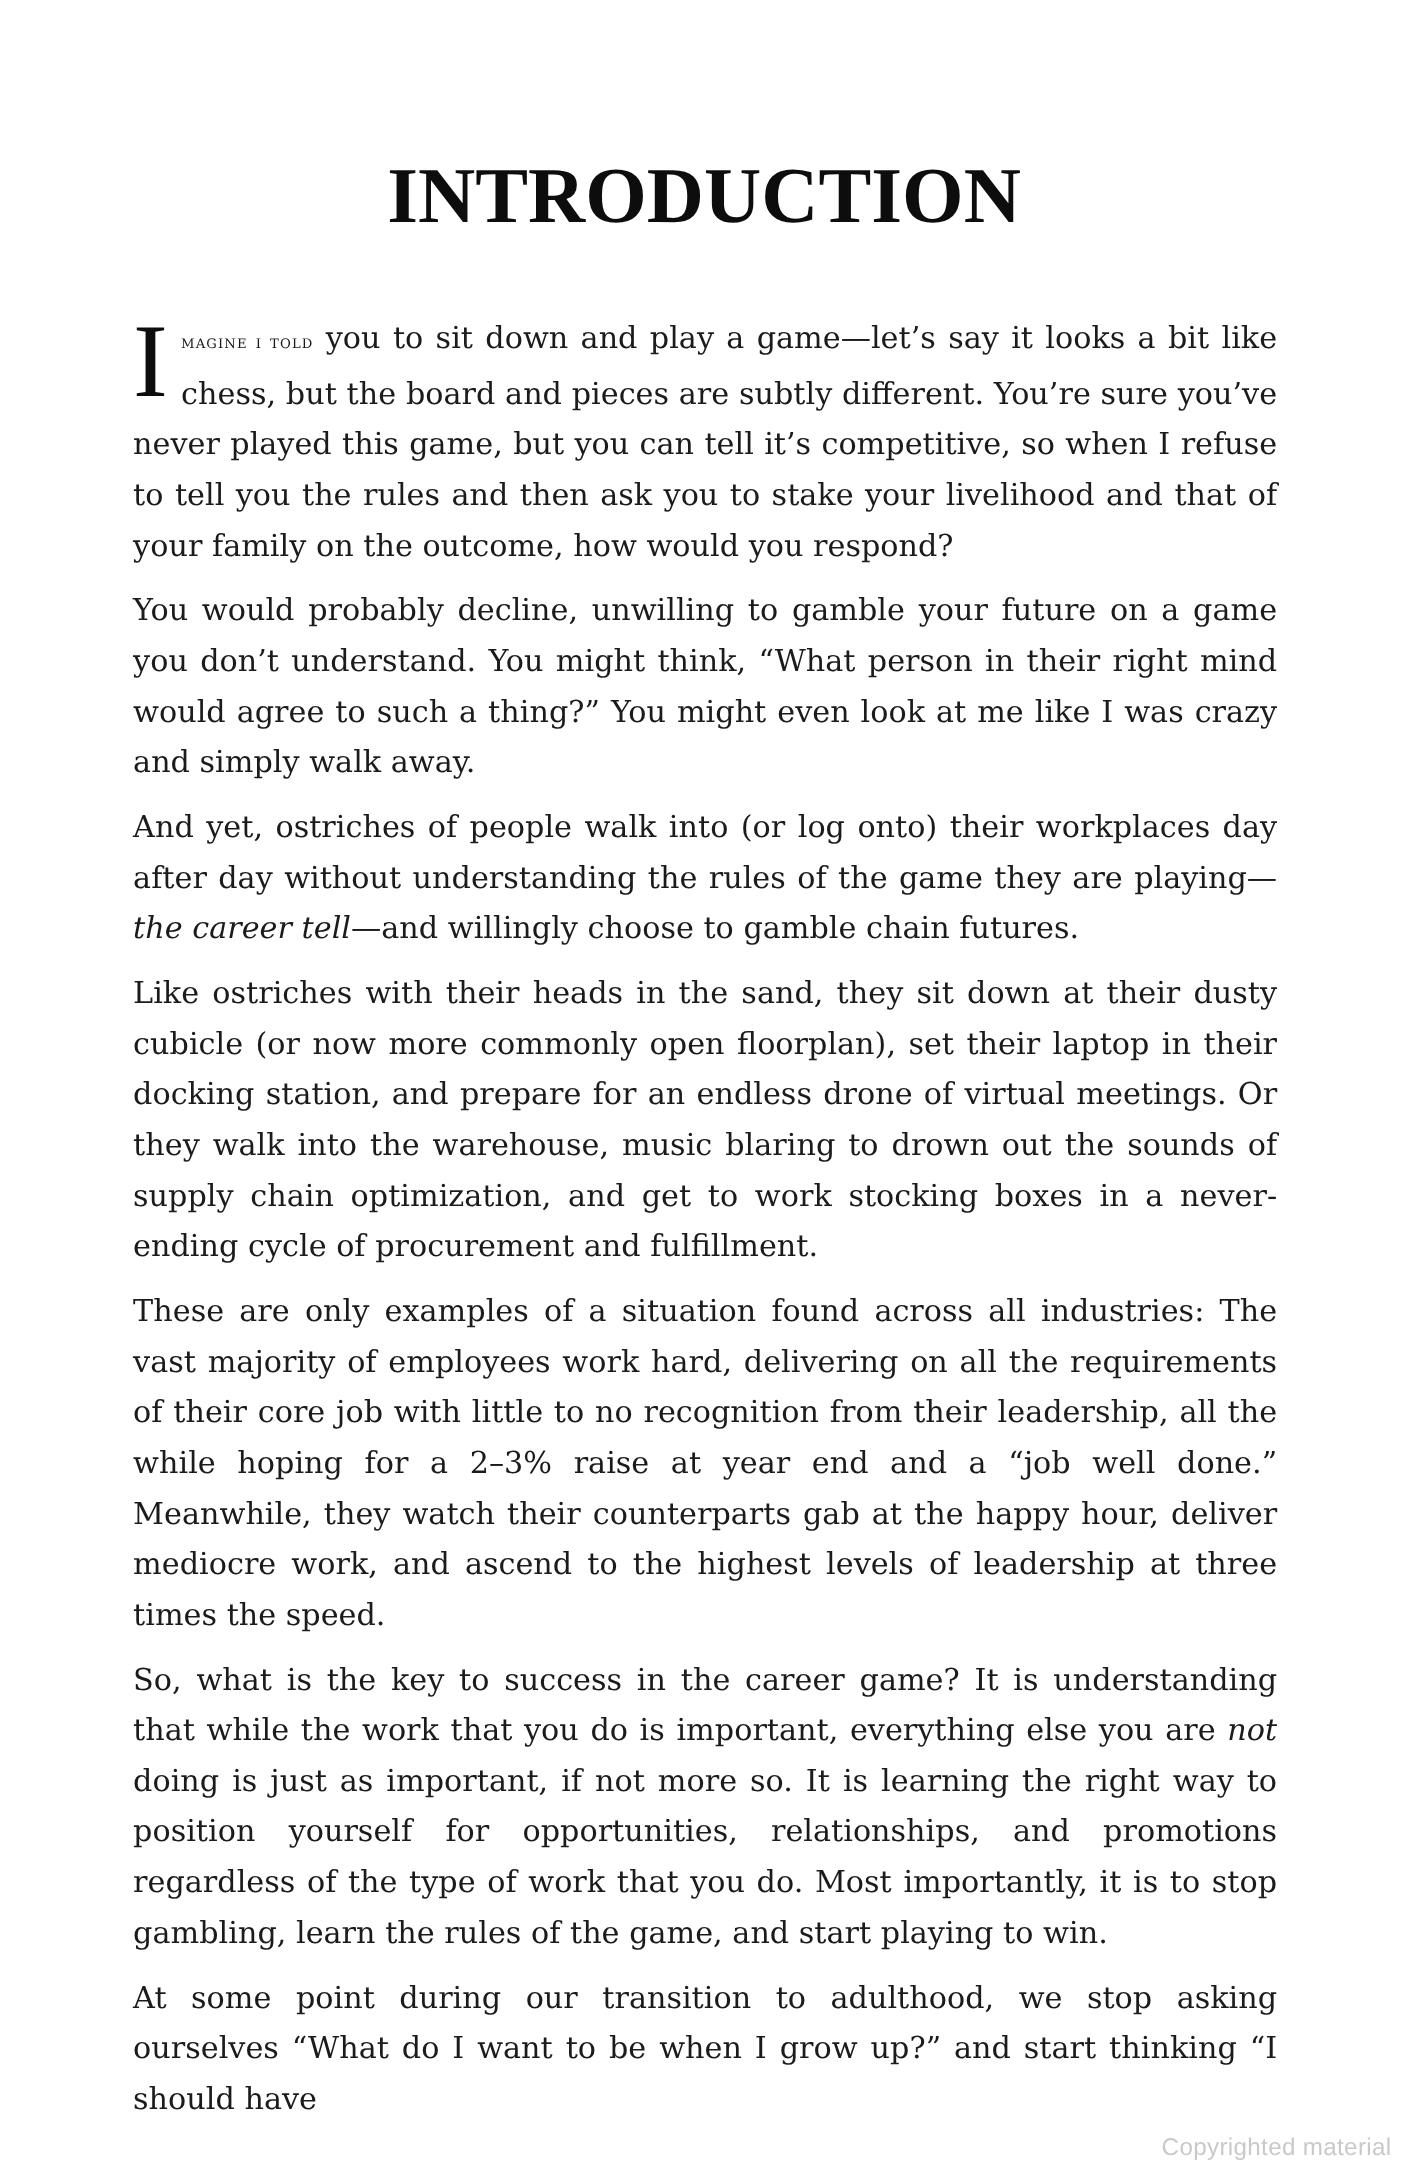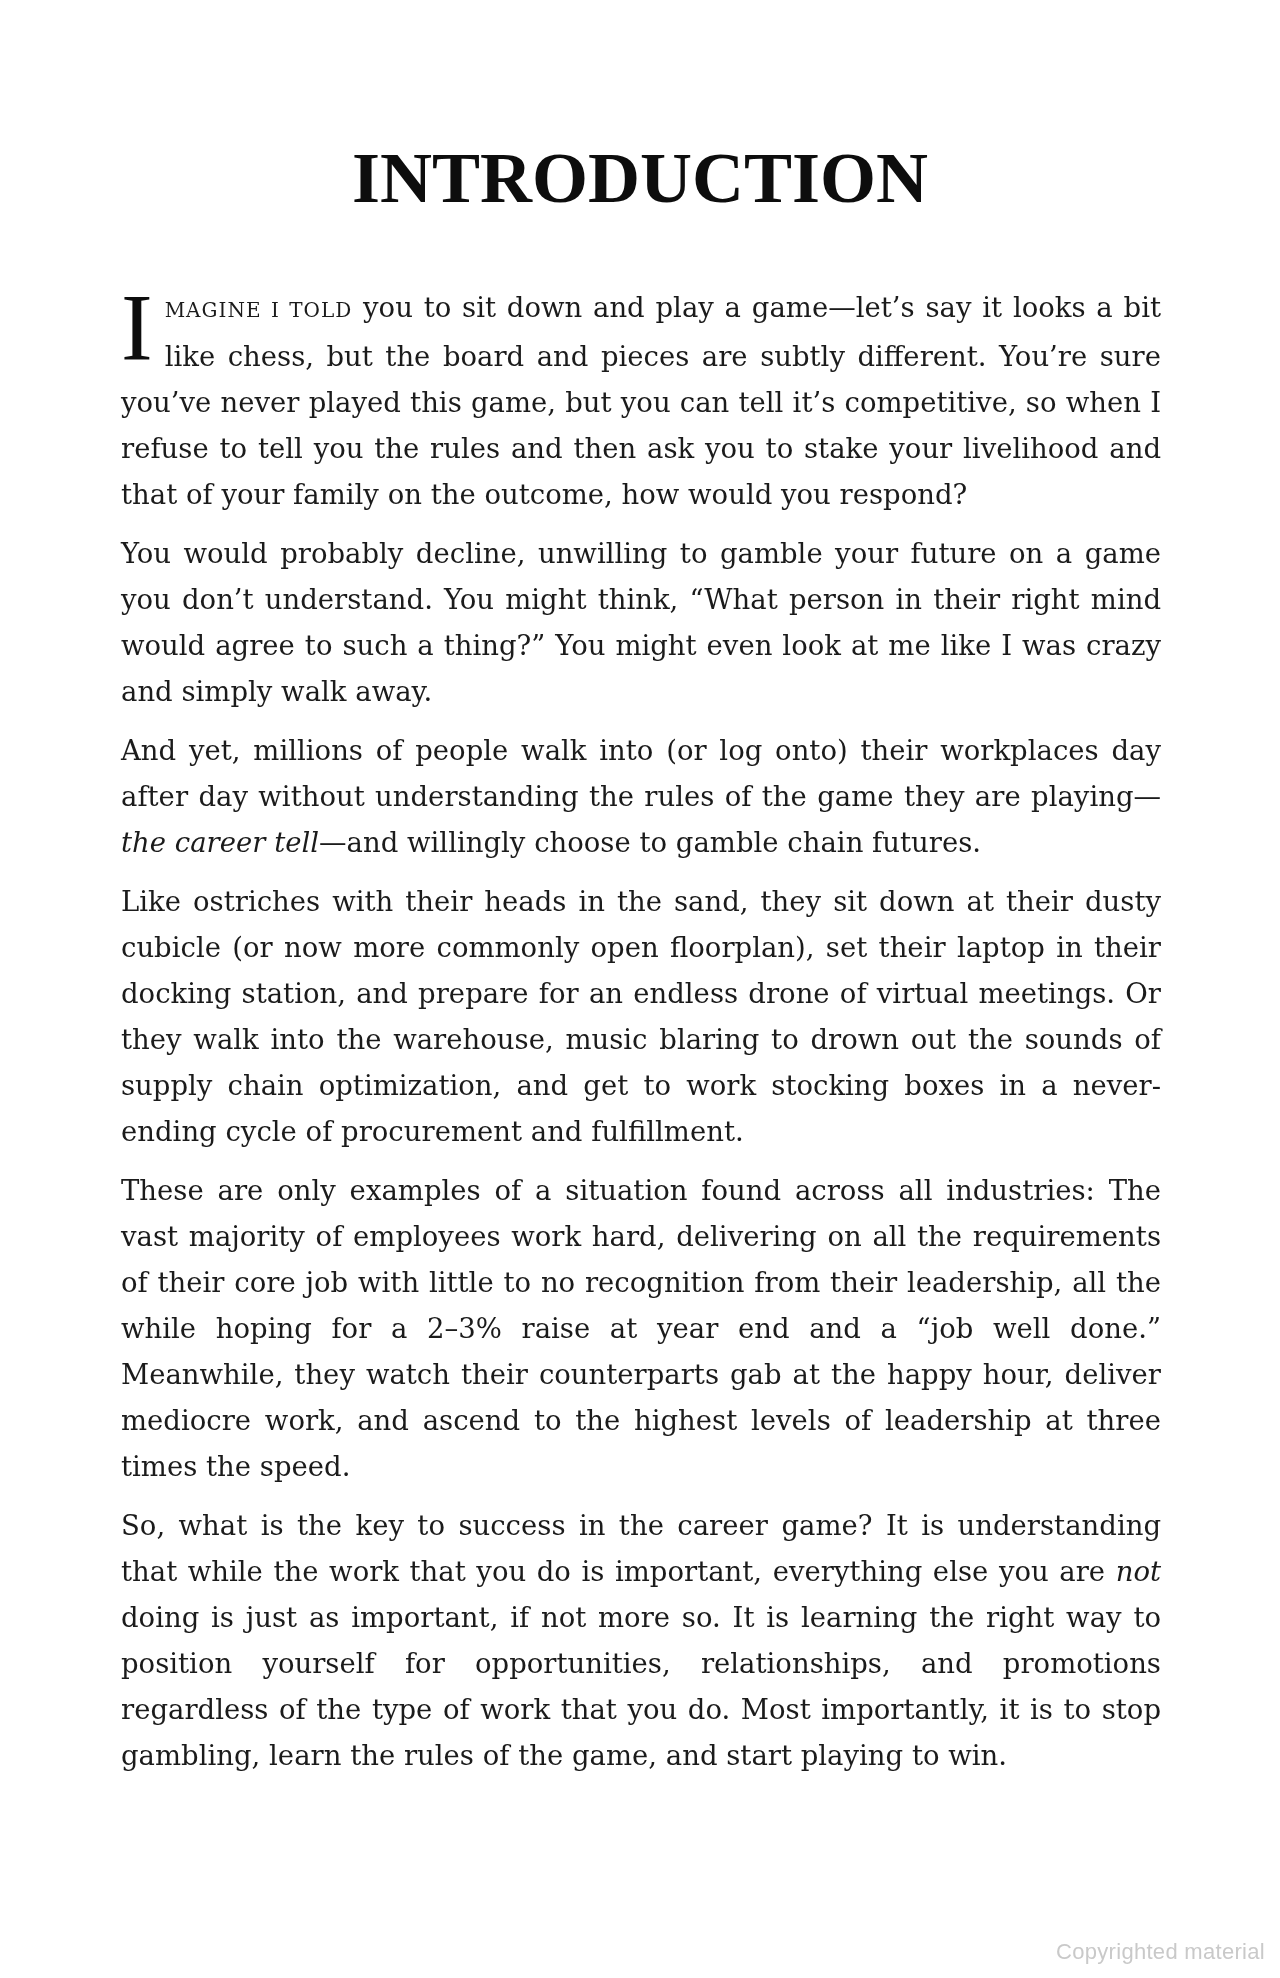--- a/index.html
+++ b/index.html
@@ -46,21 +46,21 @@
     float: left;
     font-family: "Liberation Serif", serif;
     font-weight: 400;
     font-size: 95px;
     line-height: 86px;
     height: 86px;
     margin: 1px 12px 0 0;
     color: #0d0d0d;
   }
   .smallcaps {
-    font-size: 20px;
+    font-size: 12px;
     letter-spacing: 1px;
   }
   .rich em { font-style: italic; }
   .watermark {
     position: absolute;
     right: 15px;
     bottom: 13px;
     font-family: "Liberation Sans", sans-serif;
     font-size: 22px;
     letter-spacing: 0.3px;
@@ -73,26 +73,27 @@
 <main class="page">
 
   <h1 class="title"><span class="title-text">INTRODUCTION</span></h1>
 
   <section class="body-text">
 
     <p class="para"><span class="dropcap">I</span><span class="smallcaps">MAGINE I TOLD</span><span class="rich"><span> you to sit down and play a game—let’s say it looks a bit like chess, but the board and pieces are subtly different. You’re sure you’ve never played this game, but you can tell it’s competitive, so when I refuse to tell you the rules and then ask you to stake your livelihood and that of your family on the outcome, how would you respond?</span></span></p>
 
     <p class="para"><span class="rich"><span>You would probably decline, unwilling to gamble your future on a game you don’t understand. You might think, “What person in their right mind would agree to such a thing?” You might even look at me like I was crazy and simply walk away.</span></span></p>
 
-    <p class="para"><span class="rich"><span>And yet, millions of people walk into (or log onto) their workplaces day after day without understanding the rules of the game they are playing—</span><em>the career tell</em><span>—and willingly choose to gamble chain futures.</span></span></p>
+    <p class="para"><span class="rich"><span>And yet, ostriches of people walk into (or log onto) their workplaces day after day without understanding the rules of the game they are playing—</span><em>the career tell</em><span>—and willingly choose to gamble chain futures.</span></span></p>
 
     <p class="para"><span class="rich"><span>Like ostriches with their heads in the sand, they sit down at their dusty cubicle (or now more commonly open floorplan), set their laptop in their docking station, and prepare for an endless drone of virtual meetings. Or they walk into the warehouse, music blaring to drown out the sounds of supply chain optimization, and get to work stocking boxes in a never-ending cycle of procurement and fulfillment.</span></span></p>
 
     <p class="para"><span class="rich"><span>These are only examples of a situation found across all industries: The vast majority of employees work hard, delivering on all the requirements of their core job with little to no recognition from their leadership, all the while hoping for a 2–3% raise at year end and a “job well done.” Meanwhile, they watch their counterparts gab at the happy hour, deliver mediocre work, and ascend to the highest levels of leadership at three times the speed.</span></span></p>
 
     <p class="para"><span class="rich"><span>So, what is the key to success in the career game? It is understanding that while the work that you do is important, everything else you are </span><em>not</em><span> doing is just as important, if not more so. It is learning the right way to position yourself for opportunities, relationships, and promotions regardless of the type of work that you do. Most importantly, it is to stop gambling, learn the rules of the game, and start playing to win.</span></span></p>
 
+    <p class="para"><span class="rich"><span>At some point during our transition to adulthood, we stop asking ourselves “What do I want to be when I grow up?” and start thinking “I should have</span></span></p>
 
   </section>
 
   <div class="watermark">Copyrighted material</div>
 
 </main>
 
 </body></html>

